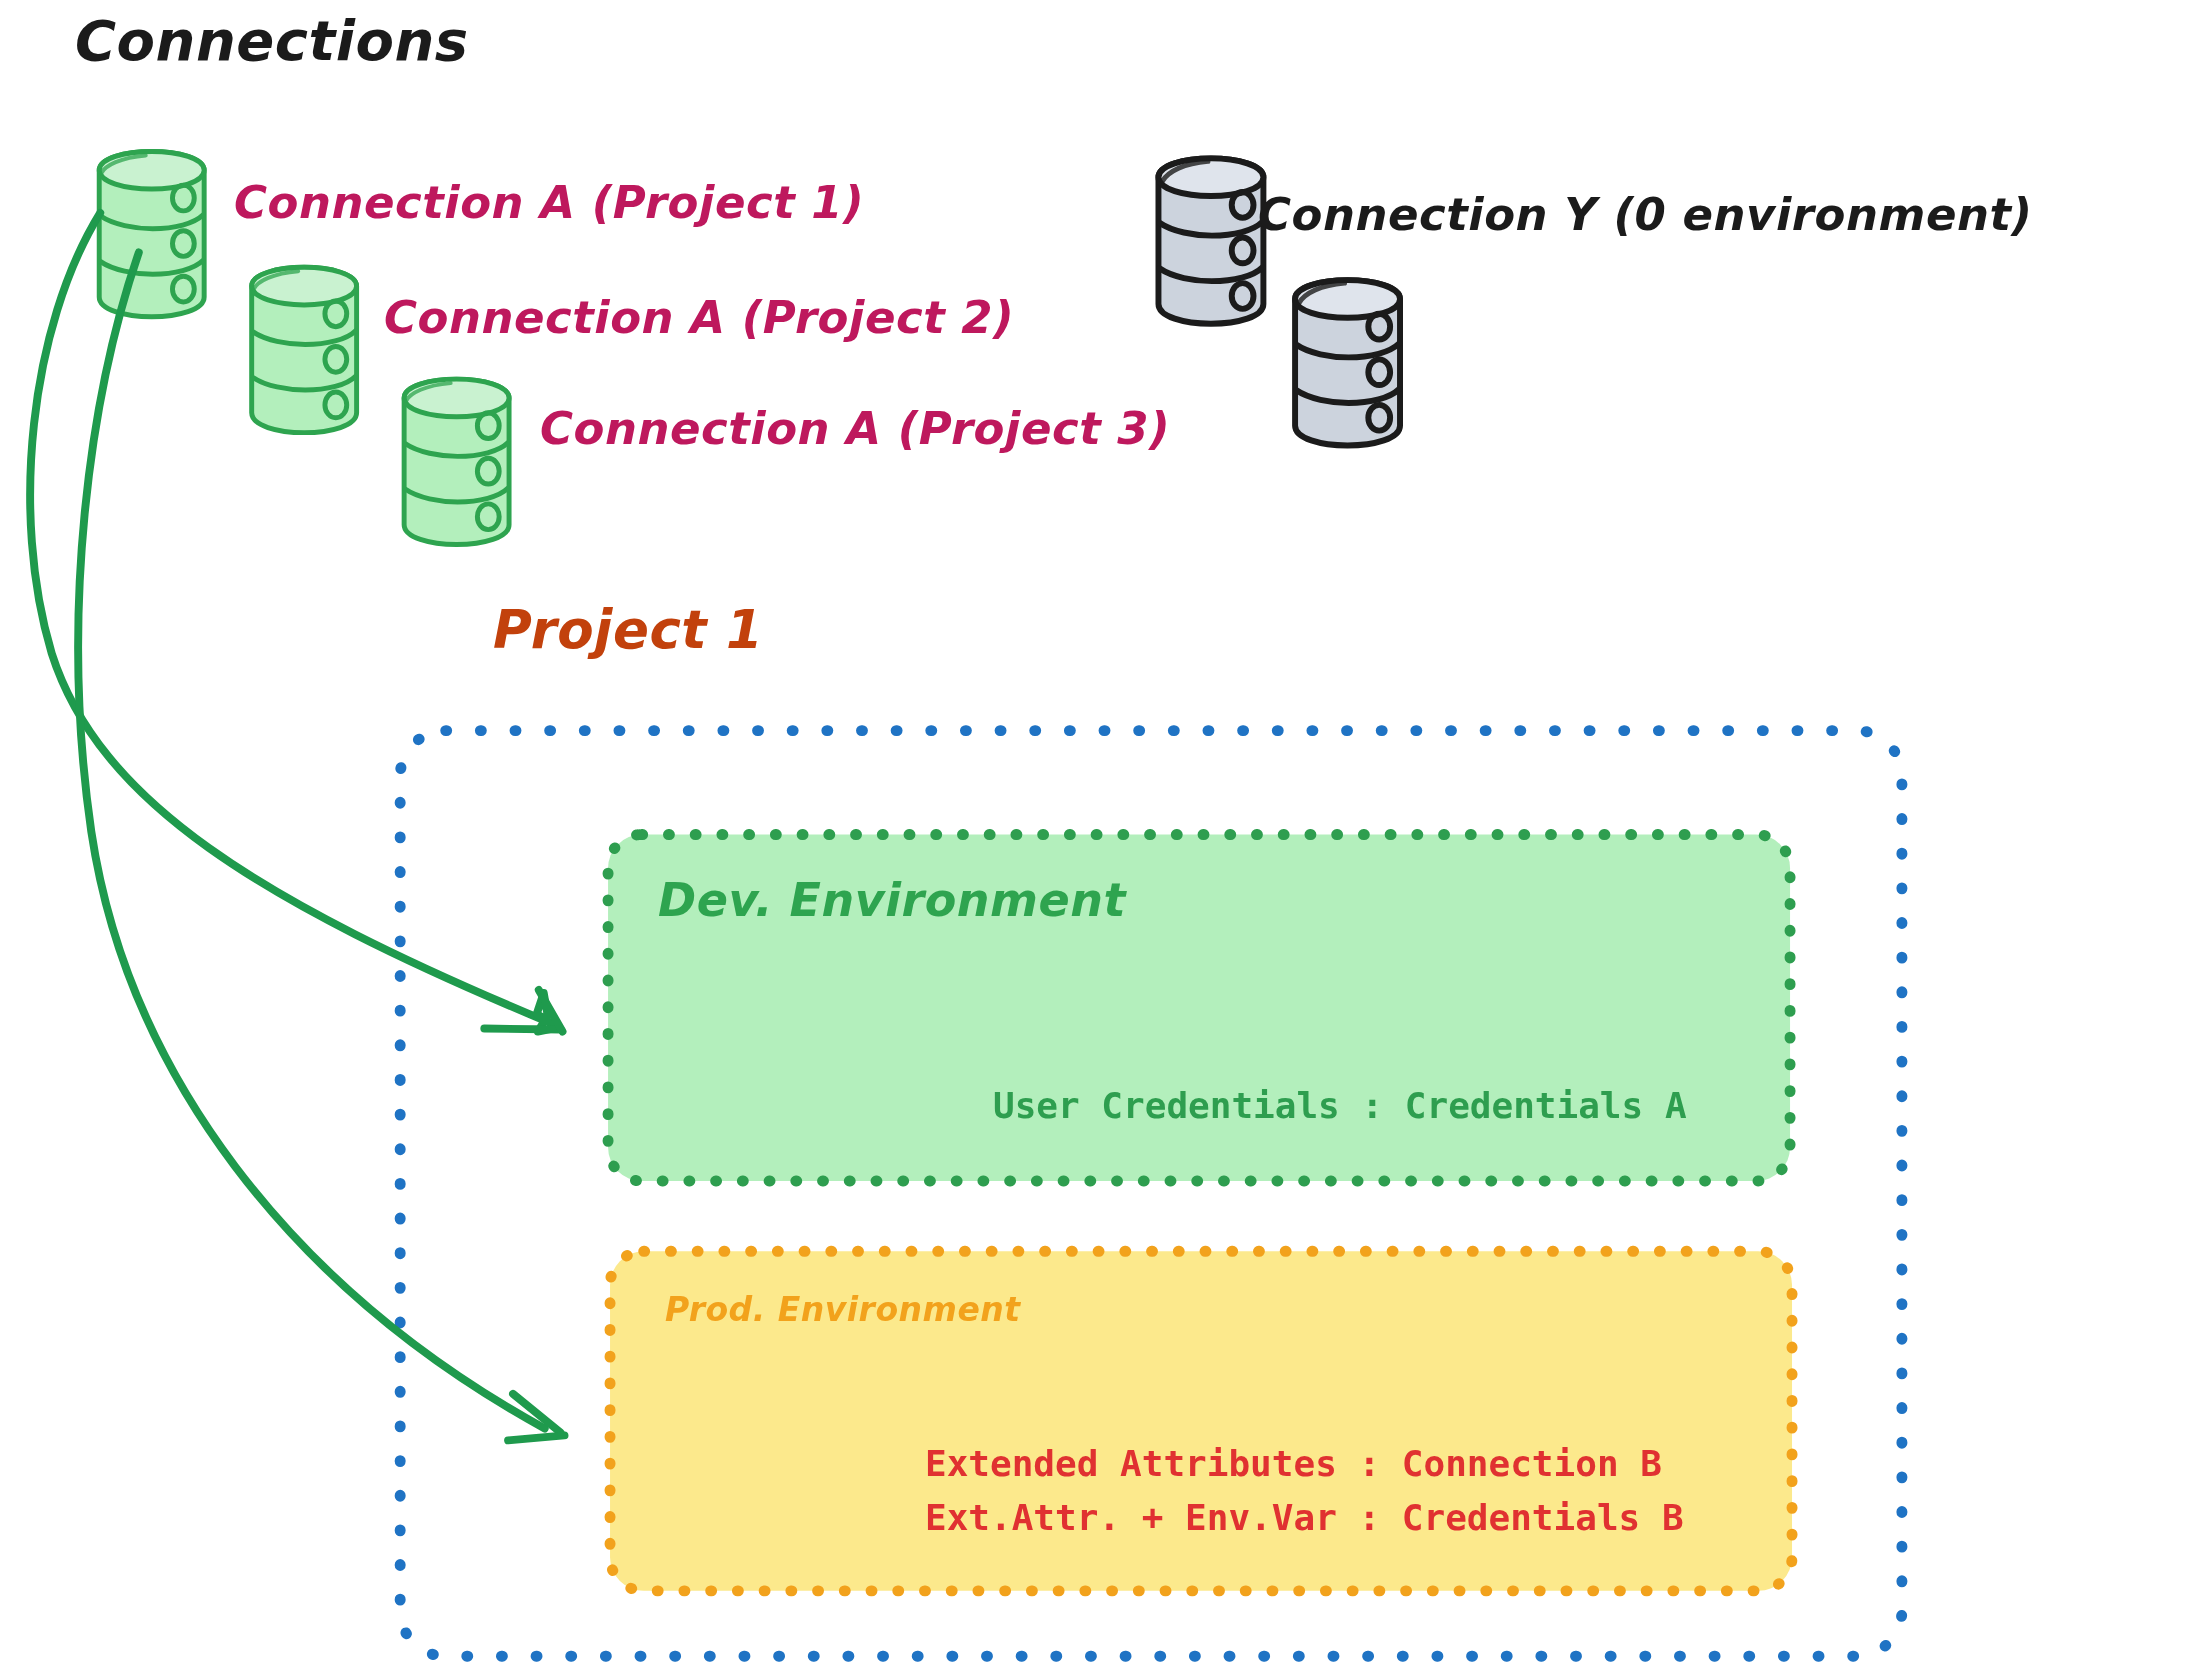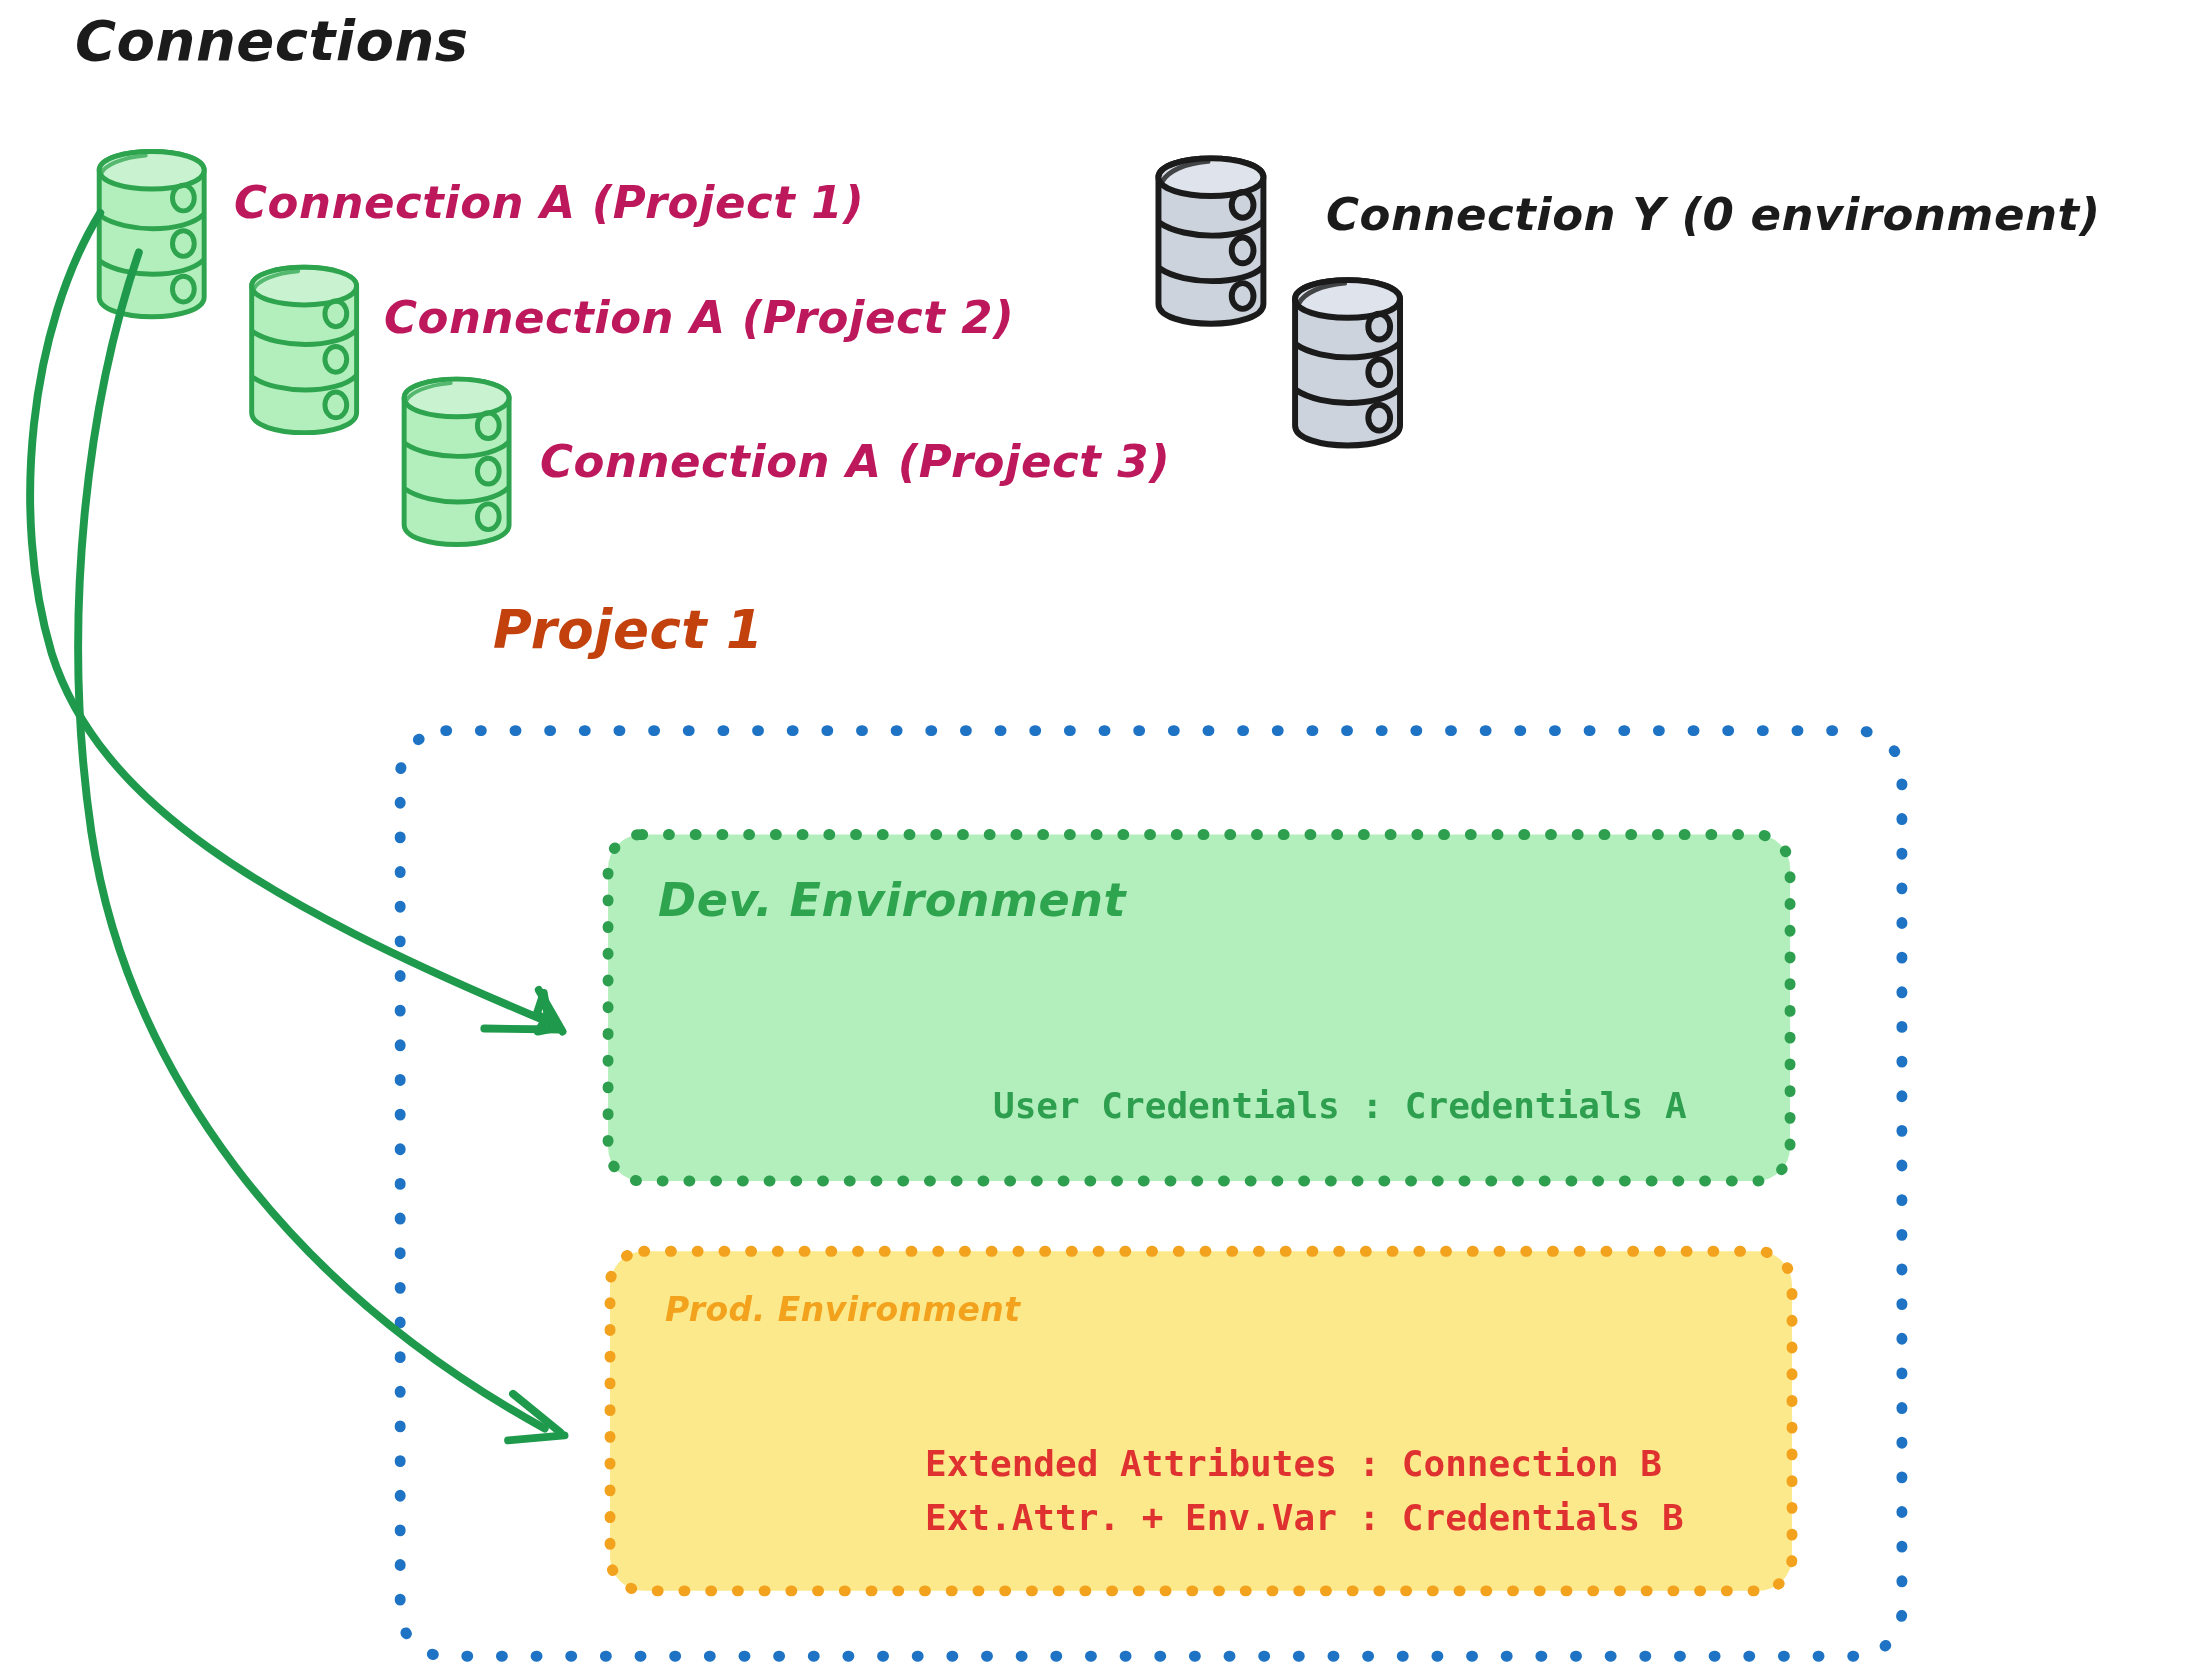--- a/index.html
+++ b/index.html
@@ -138,23 +138,23 @@
       <path name="ah" d="M513 1455 L570 1450" fill="none" stroke="#1f9a4d" stroke-width="8" stroke-linecap="round"></path>
     </g>
   </svg>
 
   <div class="txt hand title-connections">Connections</div>
 
   <div class="txt hand lbl-green" style="left:234px; top:176px;">Connection A (Project 1)</div>
 
   <div class="txt hand lbl-green" style="left:384px; top:291px;">Connection A (Project 2)</div>
 
-  <div class="txt hand lbl-green" style="left:540px; top:402px;margin-top:33px;">Connection A (Project 3)</div>
+  <div class="txt hand lbl-green" style="left:540px; top:402px;">Connection A (Project 3)</div>
 
-  <div class="txt hand lbl-black" style="left:1326px; top:188px;text-align:center;">Connection Y (0 environment)</div>
+  <div class="txt hand lbl-black" style="left:1258px; top:188px;text-align:center;">Connection Y (0 environment)</div>
 
 
   <div class="txt hand lbl-project" style="left:477px; top:599px;">Project 1</div>
 
   <div class="txt hand lbl-dev" style="left:658px; top:873px;">Dev. Environment</div>
 
   <div class="txt mono cred-green" style="left:993px; top:1085px;">User Credentials : Credentials A</div>
 
   <div class="txt hand lbl-prod" style="left:665px; top:1290px;">Prod. Environment</div>
 

